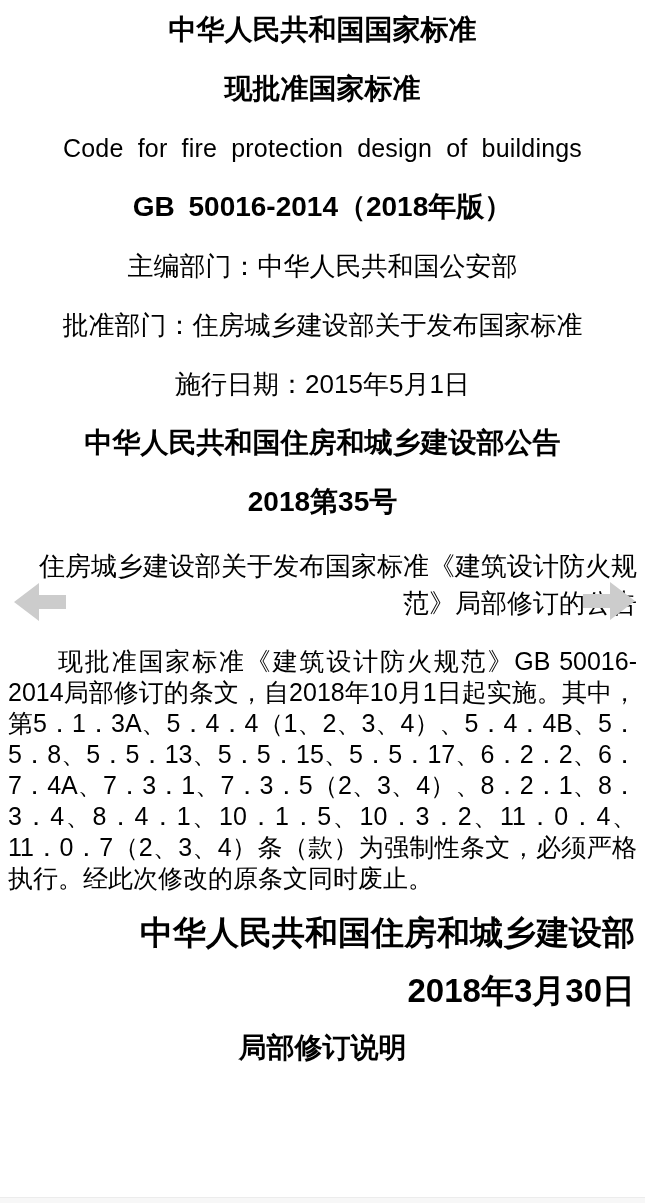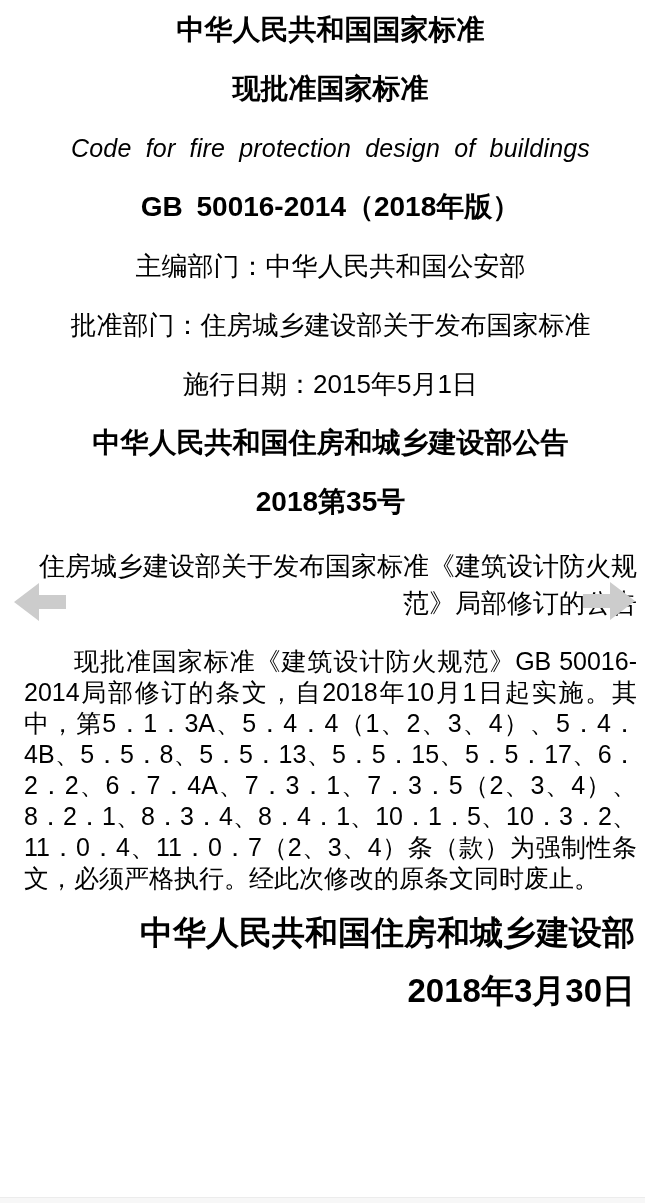--- a/index.html
+++ b/index.html
@@ -17,39 +17,37 @@
   .page {
     position: relative;
     width: 645px;
     height: 1203px;
     background: #ffffff;
     overflow: hidden;
   }
   .content {
     display: flow-root;
     padding: 0 8px;
-    margin-left: 16px;
   }
   p { margin: 0; }
   .bold { font-weight: 700; }
 
   .hline {
     font-size: 28px;
     line-height: 30px;
     text-align: center;
     margin-top: 29px;
   }
   .hline.first { margin-top: 15px; }
   .reg { font-weight: 400; font-size: 26px; }
   .en-line {
     font-size: 25px;
     font-weight: 400;
     word-spacing: 7px;
     letter-spacing: 0.2px;
-    font-style: italic;
   }
   .code-line { word-spacing: 6px; }
 
   .subject {
     font-size: 26px;
     font-weight: 400;
     line-height: 37px;
     text-align: right;
     margin-top: 31px;
   }
@@ -128,20 +126,21 @@
 
     <p class="subject">住房城乡建设部关于发布国家标准《建筑设计防火规范》局部修订的公告</p>
 
     <p class="body-par par1">现批准国家标准《建筑设计防火规范》GB 50016-2014局部修订的条文，自2018年10月1日起实施。其中，第5．1．3A、5．4．4（1、2、3、4）、5．4．4B、5．5．8、5．5．13、5．5．15、5．5．17、6．2．2、6．7．4A、7．3．1、7．3．5（2、3、4）、8．2．1、8．3．4、8．4．1、10．1．5、10．3．2、11．0．4、11．0．7（2、3、4）条（款）为强制性条文，必须严格执行。经此次修改的原条文同时废止。</p>
 
 
     <p class="sign sign1">中华人民共和国住房和城乡建设部</p>
 
     <p class="sign sign2">2018年3月30日</p>
 
+    <p class="next-heading">局部修订说明</p>
   </div>
 
   <span class="nav-arrow arrow-left">
     <svg viewBox="0 0 52 38" xmlns="http://www.w3.org/2000/svg">
       <polygon points="0,19 25,0 25,12 52,12 52,26 25,26 25,38" fill="#cccccc"></polygon>
     </svg>
   </span>
 
   <span class="nav-arrow arrow-right">
     <svg viewBox="0 0 52 38" xmlns="http://www.w3.org/2000/svg">

